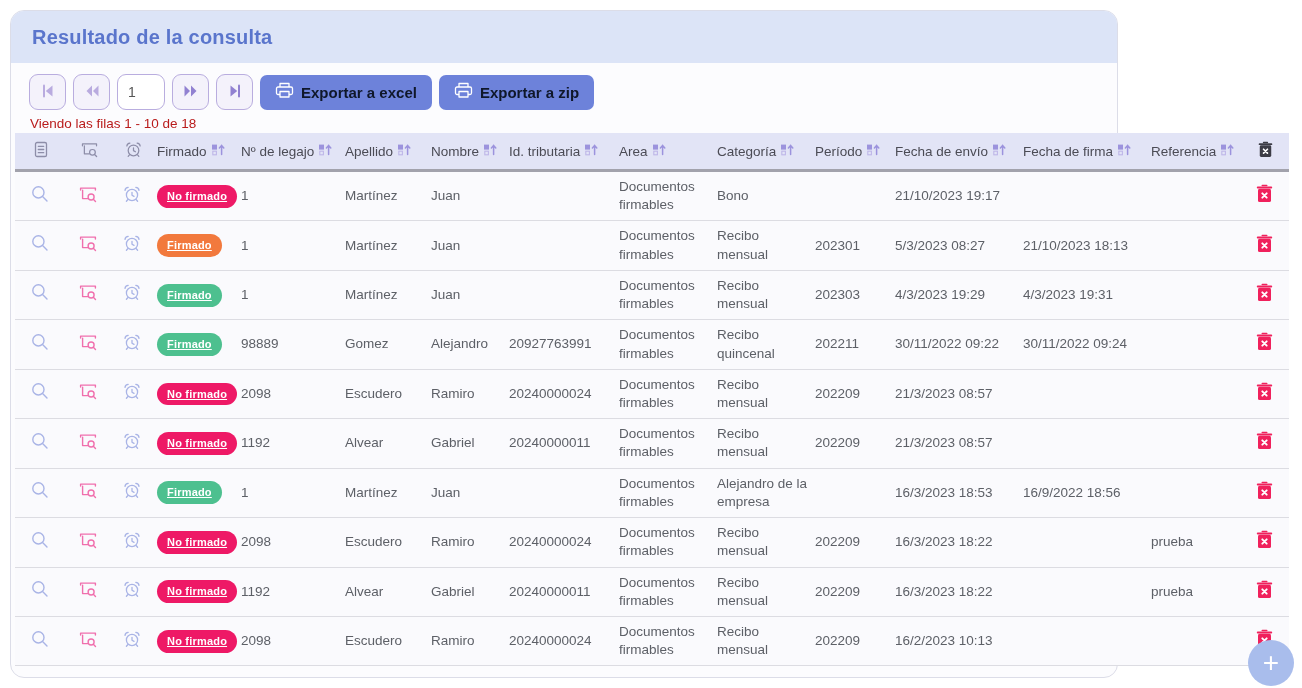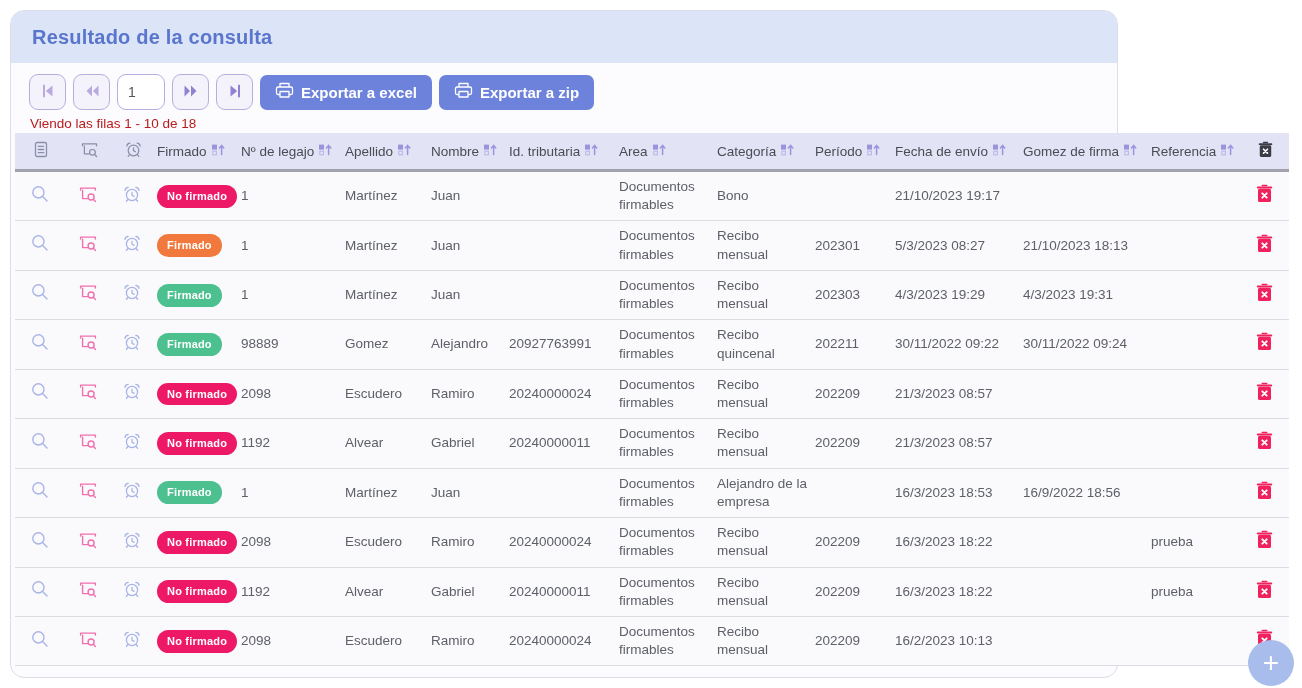--- a/index.html
+++ b/index.html
@@ -24,21 +24,21 @@
     width:37px; height:36px; border:1px solid #b9addf; border-radius:9px;
     background:#f4f2fb; display:flex; align-items:center; justify-content:center;
     cursor:pointer; padding:0;
   }
   .page-input {
     width:48px; height:36px; border:1px solid #b9addf; border-radius:9px;
     background:#fff; padding:0 0 0 10px; font-size:14px; color:#555;
     box-sizing:border-box; font-family:"Liberation Sans", sans-serif;
   }
   .export-btn {
-    height:35px; background:#6d82da; border:none; border-radius:7px; color:#ffffff;
+    height:35px; background:#6d82da; border:none; border-radius:7px; color:#0f172a;
     font-size:15px; font-weight:600; display:flex; align-items:center; gap:7px;
     padding:0 15px; cursor:pointer; font-family:"Liberation Sans", sans-serif;
   }
   .export-btn:first-of-type { margin-left:8px; }
   .rows-info { margin:6px 0 0 1px; color:#b91c1c; font-size:13.5px; }
 
   table.grid { border-collapse:collapse; table-layout:fixed; width:1274px; margin:2px 4px 0 4px; }
   thead th {
     background:#e2e4f6; font-size:13.5px; color:#4b4b55; font-weight:500;
     text-align:left; padding:7px 2px; border-bottom:3px solid #a2a2ac; height:33px; box-sizing:border-box;
@@ -46,21 +46,21 @@
   .th-inner { display:flex; align-items:center; gap:4px; white-space:nowrap; }
   tbody td {
     font-size:13.5px; color:#5d6067; padding:6px 4px 6px 2px;
     border-bottom:1px solid #dcdce2; height:49px; box-sizing:border-box;
     background:#fafafd; vertical-align:middle; line-height:1.35;
   }
   .c { text-align:center; }
   .icon-btn { display:inline-flex; align-items:center; justify-content:center; cursor:pointer; }
   .badge {
     display:inline-block; padding:4px 10px; border-radius:12px; color:#fff;
-    font-size:11px; font-weight:700; letter-spacing:.2px; white-space:nowrap;
+    font-size:11px; font-weight:700; letter-spacing:.2px; white-space:nowrap;text-decoration:underline;
   }
   .fab {
     position:absolute; right:8px; bottom:2px; width:46px; height:46px; border-radius:50%;
     background:#a9bdec; display:flex; align-items:center; justify-content:center;
     color:#fff; font-size:28px; font-weight:400; cursor:pointer; user-select:none;
   }
 </style>
 </head>
 <body>
 
@@ -238,21 +238,21 @@
               <span>Fecha de envío</span>
               <span><svg width="15" height="15" viewBox="0 0 15 15">
     <rect x="1" y="2.6" width="5" height="5" fill="#9c93dd"></rect>
     <rect x="1.8" y="9.2" width="3.6" height="3.6" fill="none" stroke="#beb6e8" stroke-width="1.1"></rect>
     <path d="M10.6 12.6V3.4M10.6 3.4L8.4 5.9M10.6 3.4l2.2 2.5" fill="none" stroke="#9c93dd" stroke-width="1.5" stroke-linecap="round" stroke-linejoin="round"></path>
   </svg></span>
             </div>
           </th>
         <th>
             <div class="th-inner">
-              <span>Gomez de firma</span>
+              <span>Fecha de firma</span>
               <span><svg width="15" height="15" viewBox="0 0 15 15">
     <rect x="1" y="2.6" width="5" height="5" fill="#9c93dd"></rect>
     <rect x="1.8" y="9.2" width="3.6" height="3.6" fill="none" stroke="#beb6e8" stroke-width="1.1"></rect>
     <path d="M10.6 12.6V3.4M10.6 3.4L8.4 5.9M10.6 3.4l2.2 2.5" fill="none" stroke="#9c93dd" stroke-width="1.5" stroke-linecap="round" stroke-linejoin="round"></path>
   </svg></span>
             </div>
           </th>
         <th>
             <div class="th-inner">
               <span>Referencia</span>

